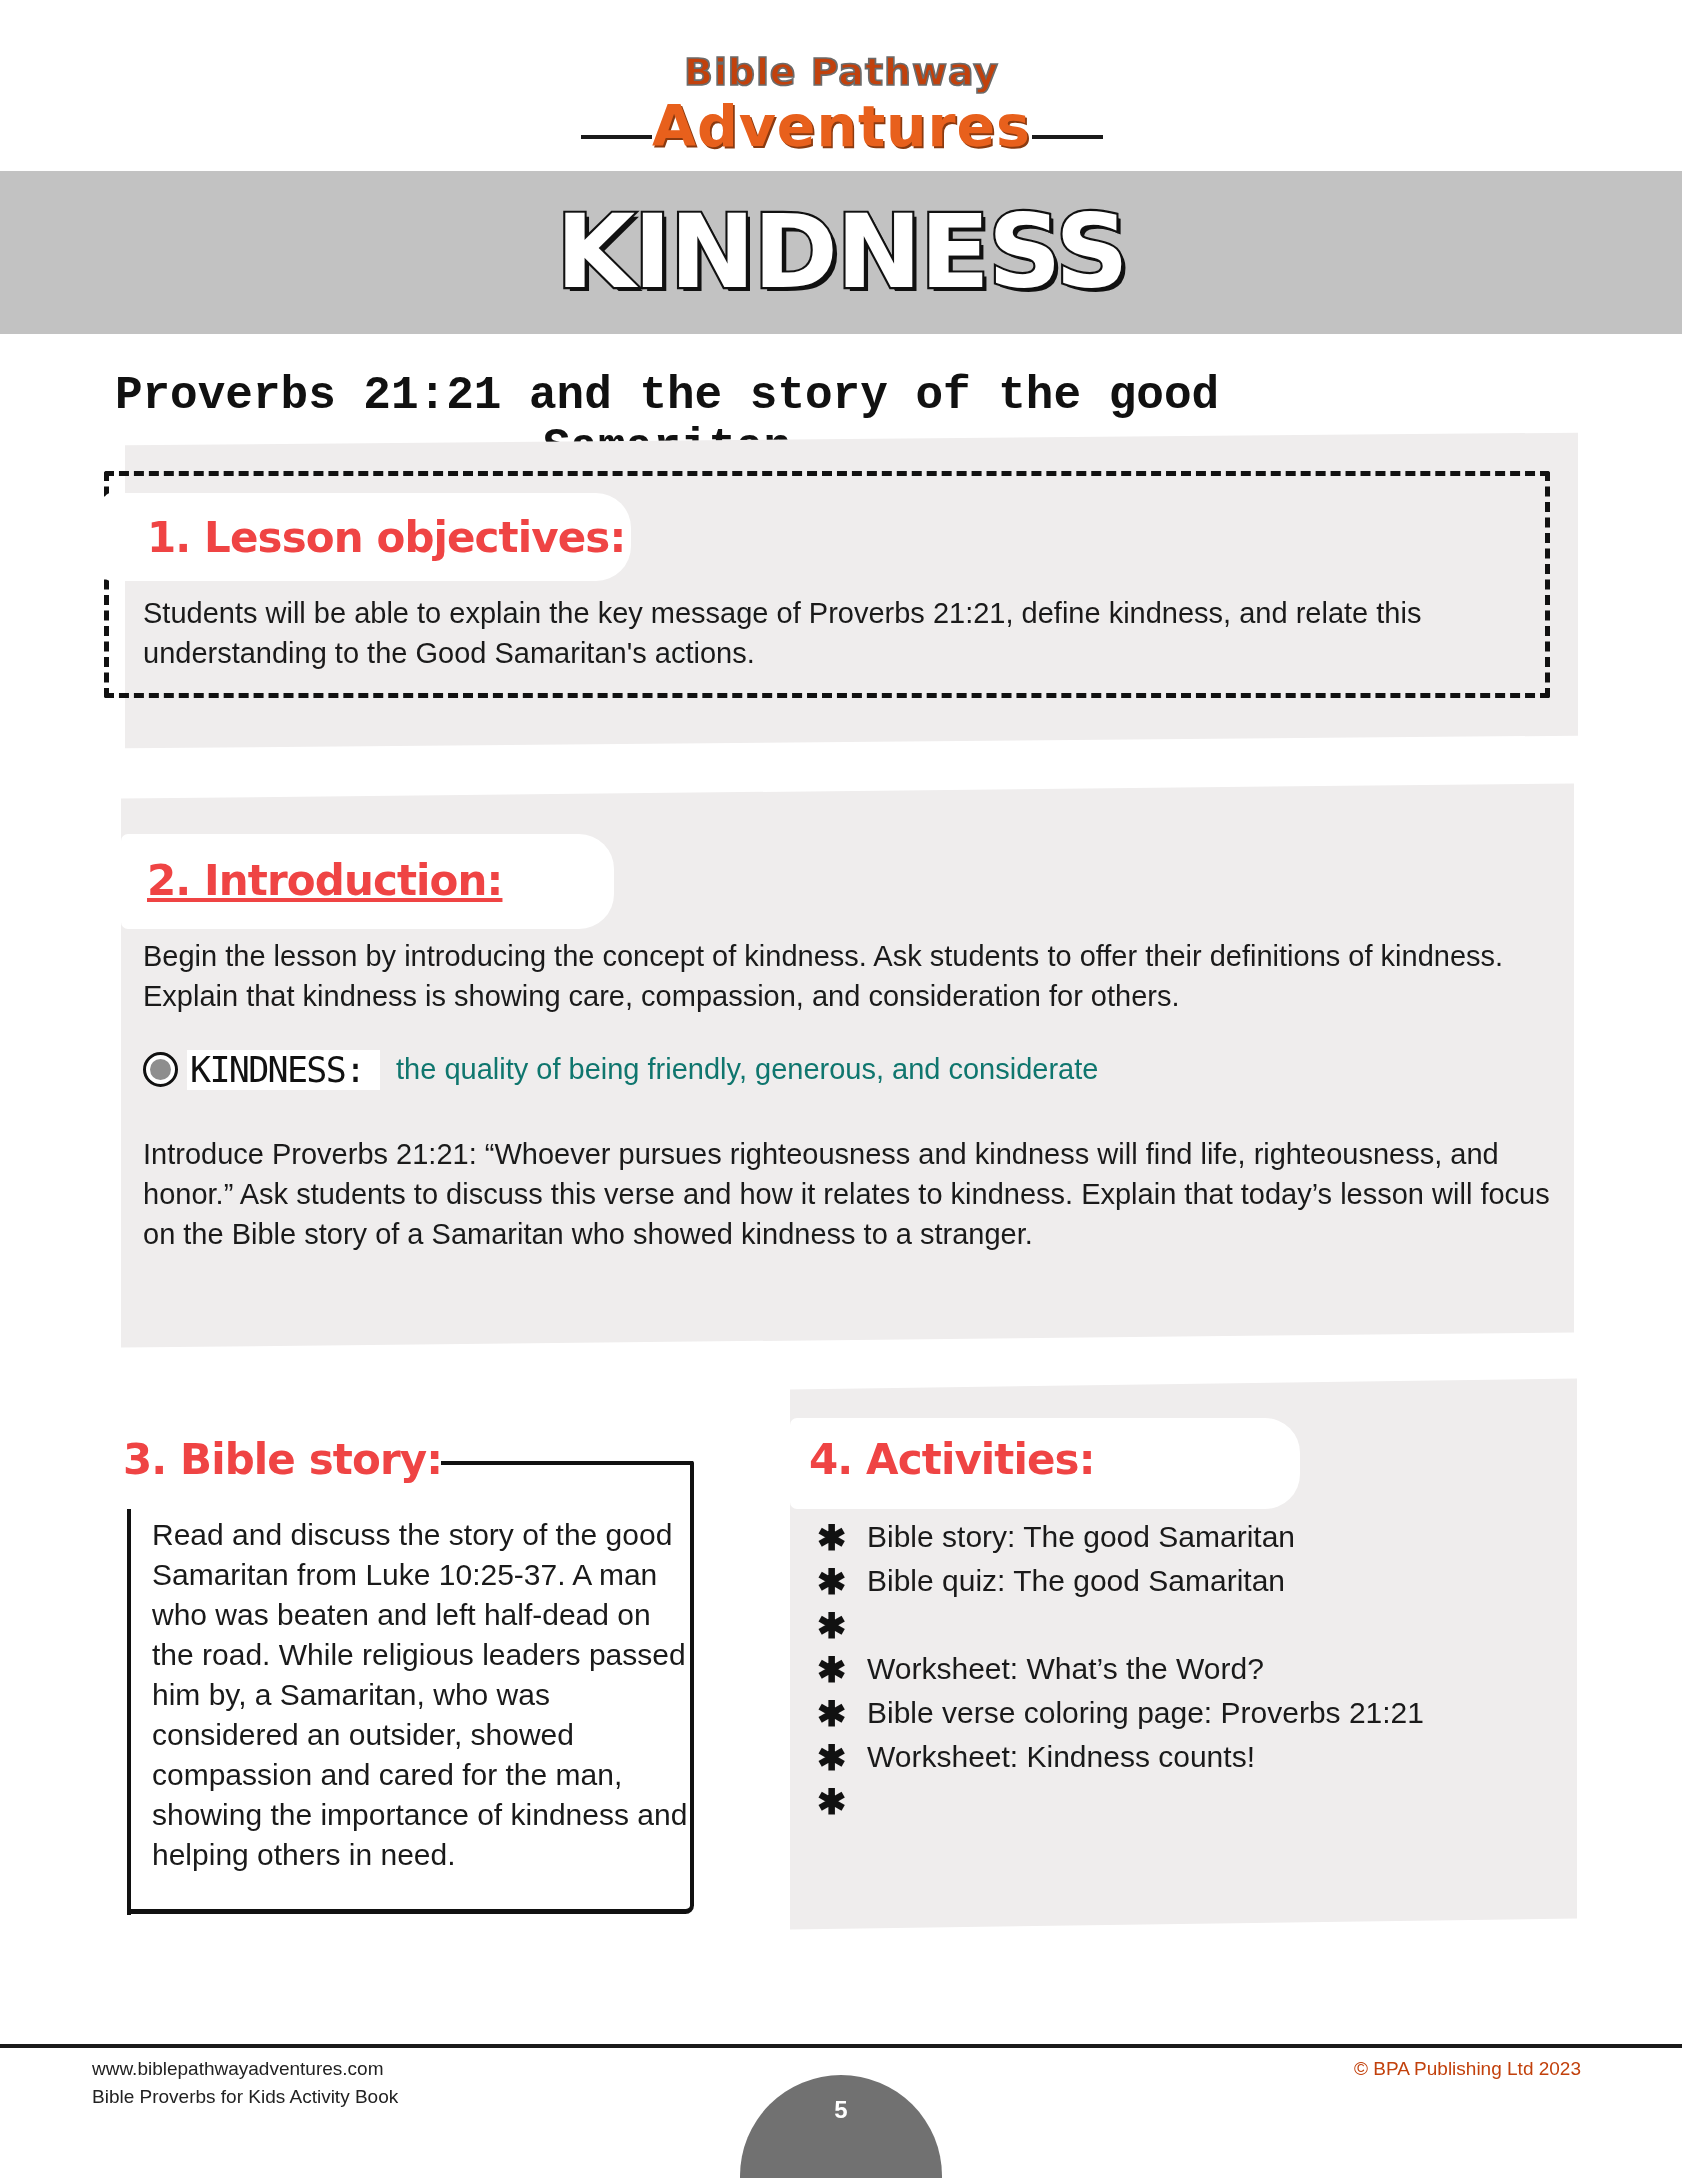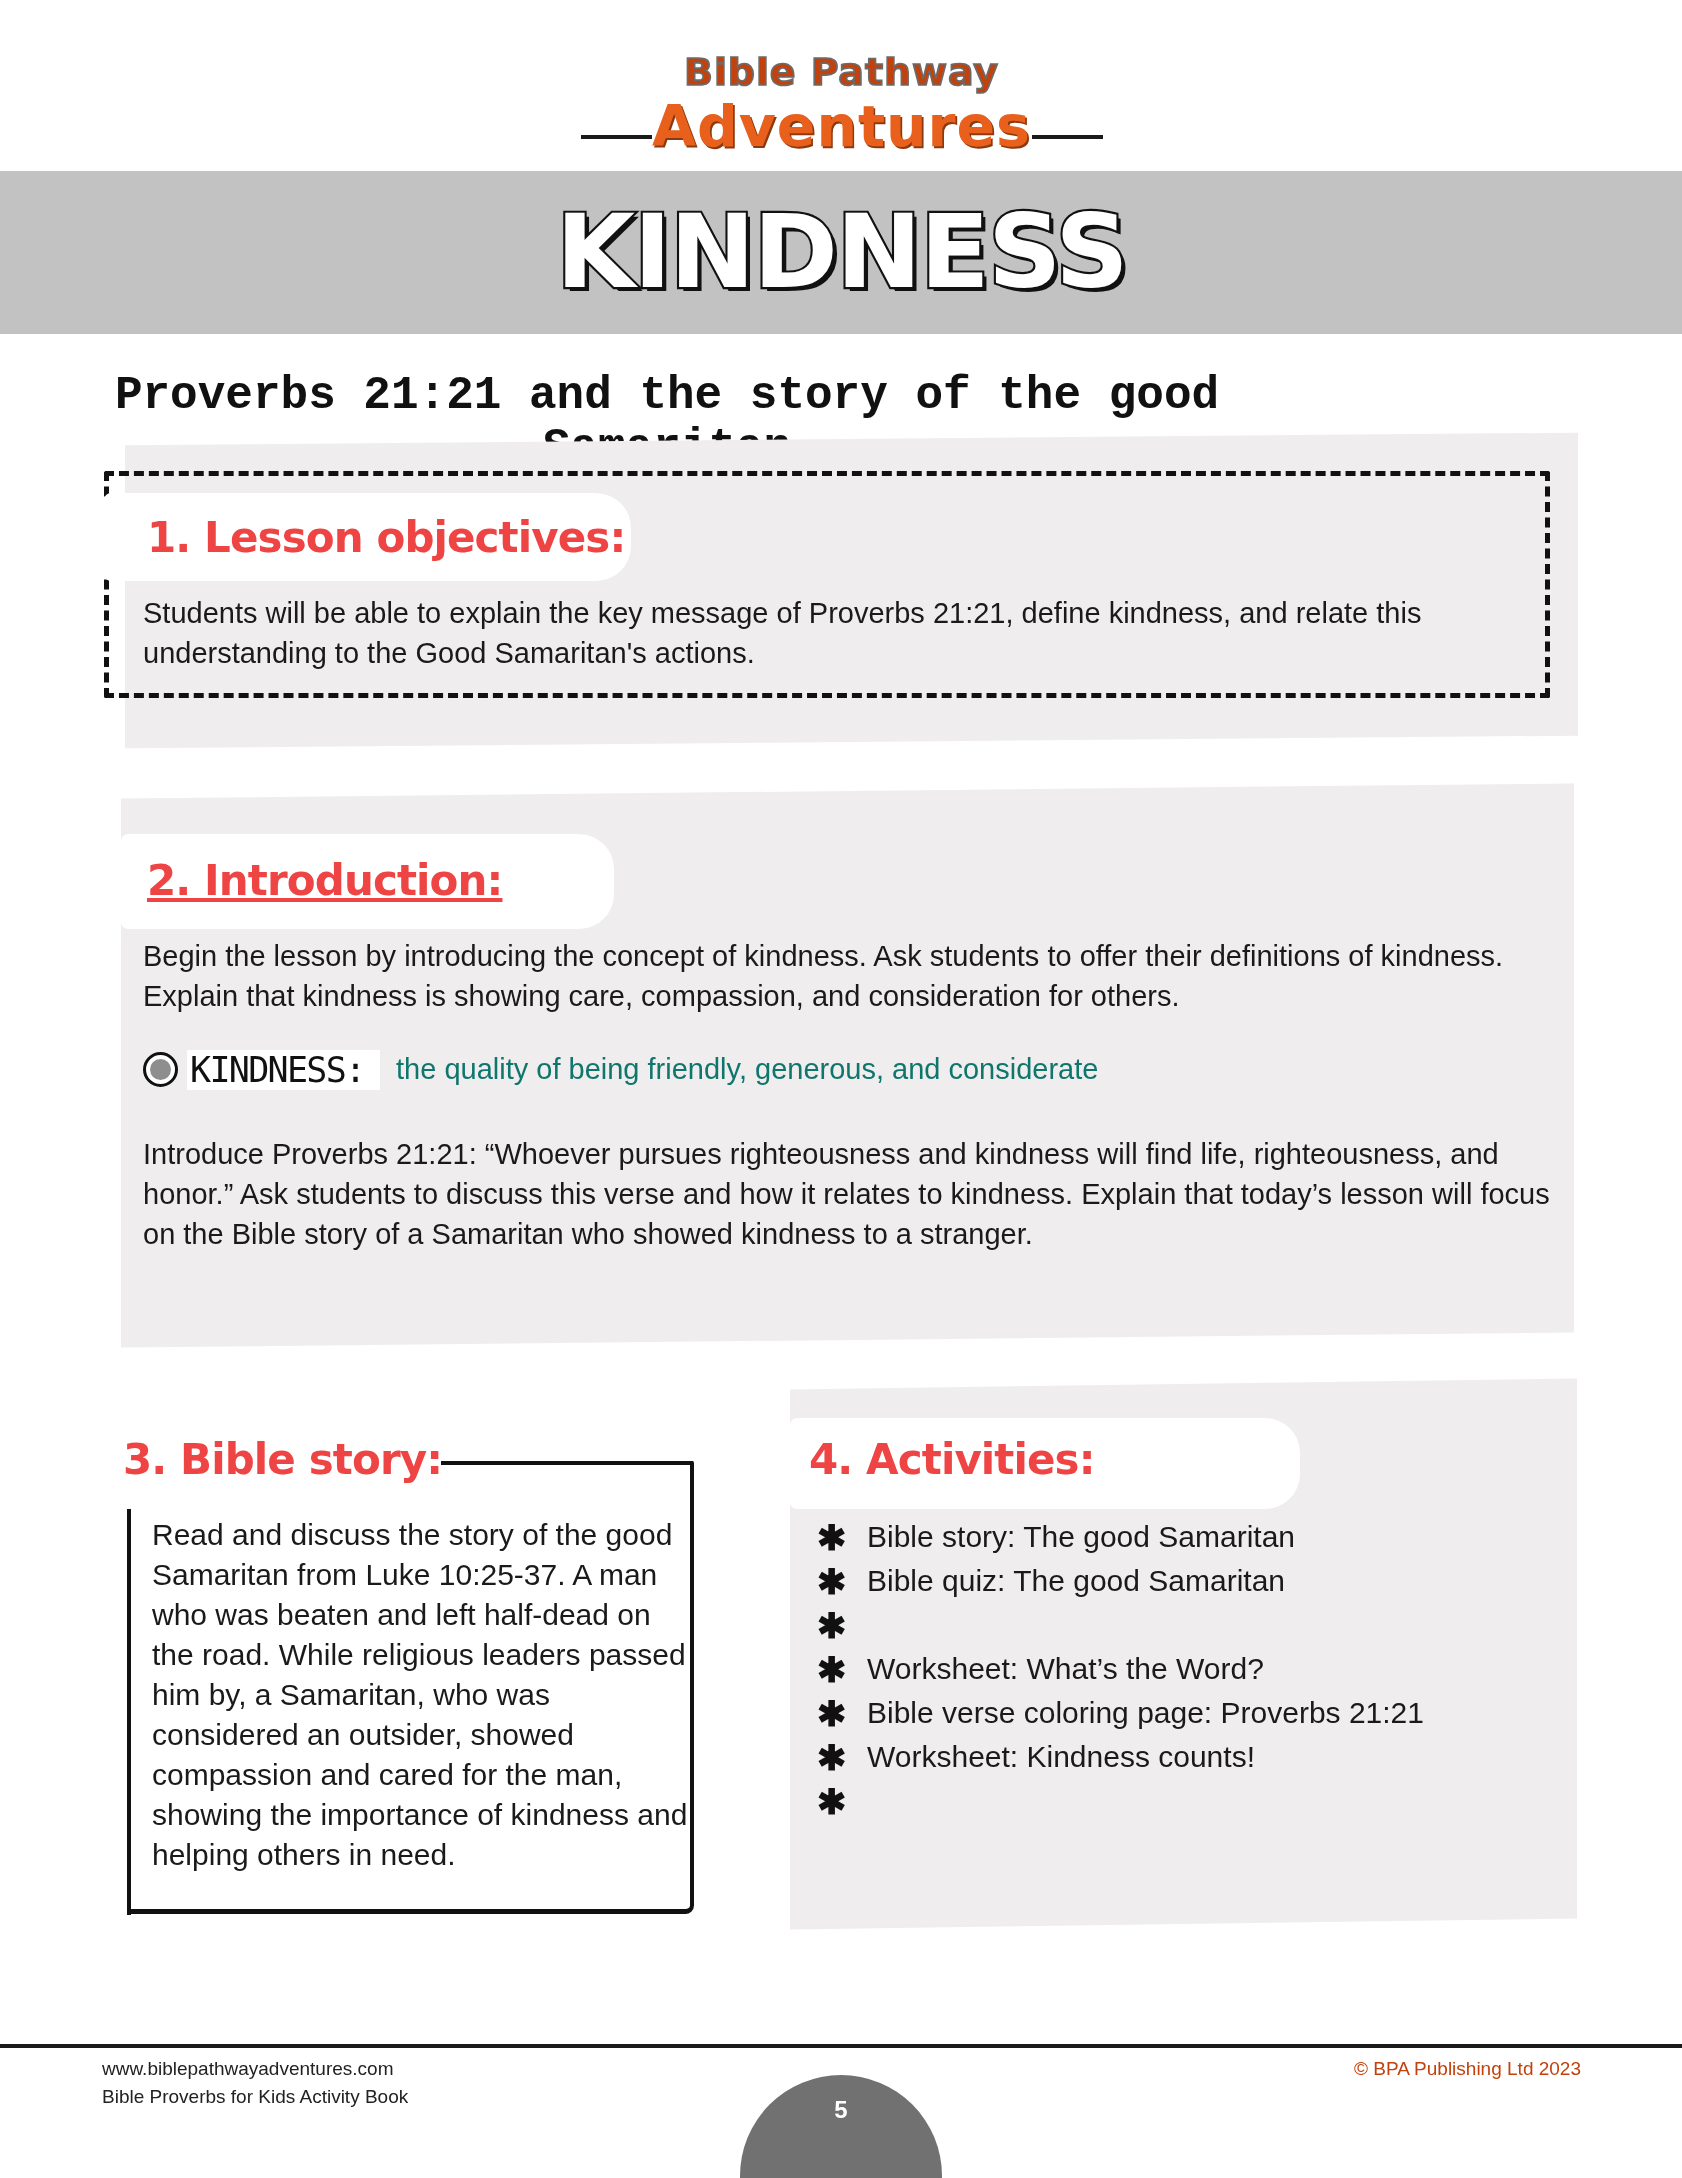--- a/index.html
+++ b/index.html
@@ -88,21 +88,21 @@
   
   .panel-4 { left: 790px; top: 1384px; width: 787px; height: 540px; transform: skewY(-0.8deg); }
   .swash-4 { left: 790px; top: 1418px; width: 510px; height: 91px; }
   .heading-4 { left: 809px; top: 1435px; }
   .activity-list { position: absolute; left: 817px; top: 1515px; list-style: none; }
   .activity-item { display: flex; align-items: center; height: 44px; font-size: 30px; color: #1a1a1a; }
   .activity-bullet { width: 50px; font-size: 35px; font-weight: bold; color: #111; line-height: 1; }
 
   
   .footer-rule { position: absolute; left: 0; top: 2044px; width: 1683px; height: 3.5px; background: #1a1a1a; }
-  .footer-left { position: absolute; left: 102px; top: 2055px; font-size: 19px; line-height: 28px; color: #222; }
+  .footer-left { position: absolute; left: 92px; top: 2055px; font-size: 19px; line-height: 28px; color: #222; }
   .footer-right { position: absolute; right: 102px; top: 2055px; font-size: 19px; line-height: 28px; color: #c2410c; }
   .page-tab {
     position: absolute; left: 740px; top: 2075px; width: 202px; height: 208px;
     background: #717171; border-radius: 101px 101px 0 0;
     display: flex; justify-content: center;
   }
   .page-num { margin-top: 21px; color: #ffffff; font-weight: bold; font-size: 24px; }
 </style>
 </head>
 <body>

